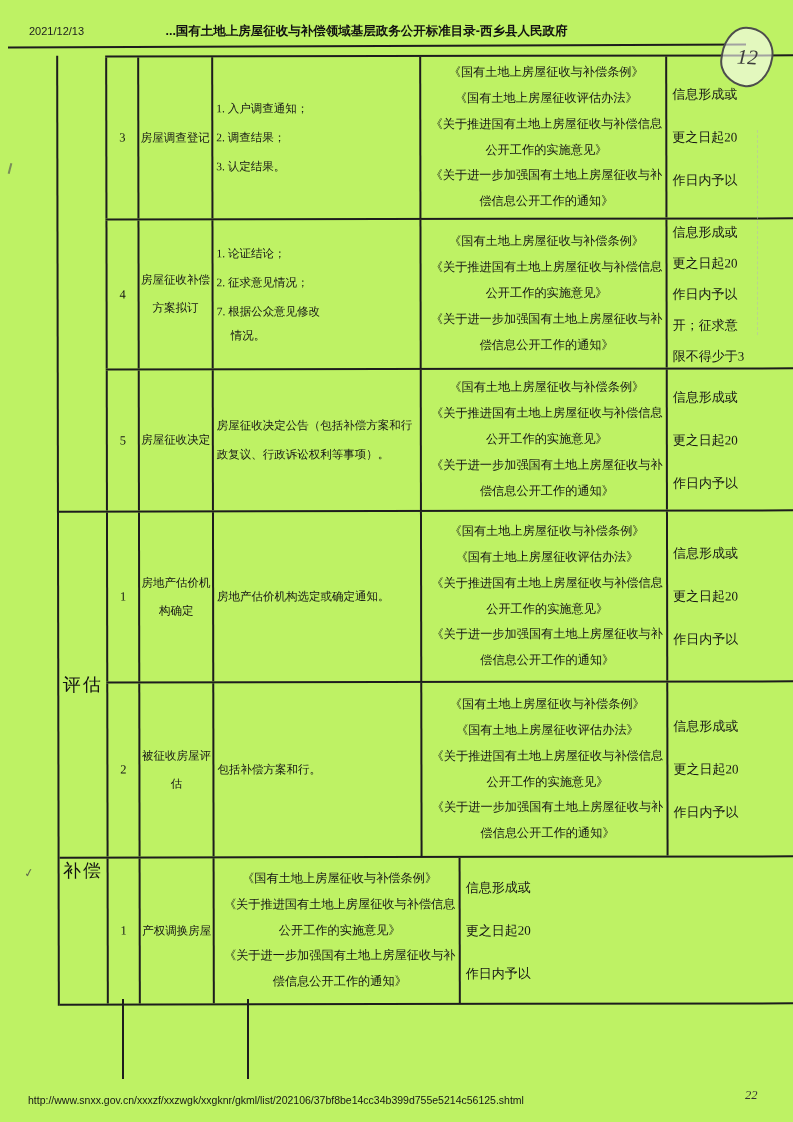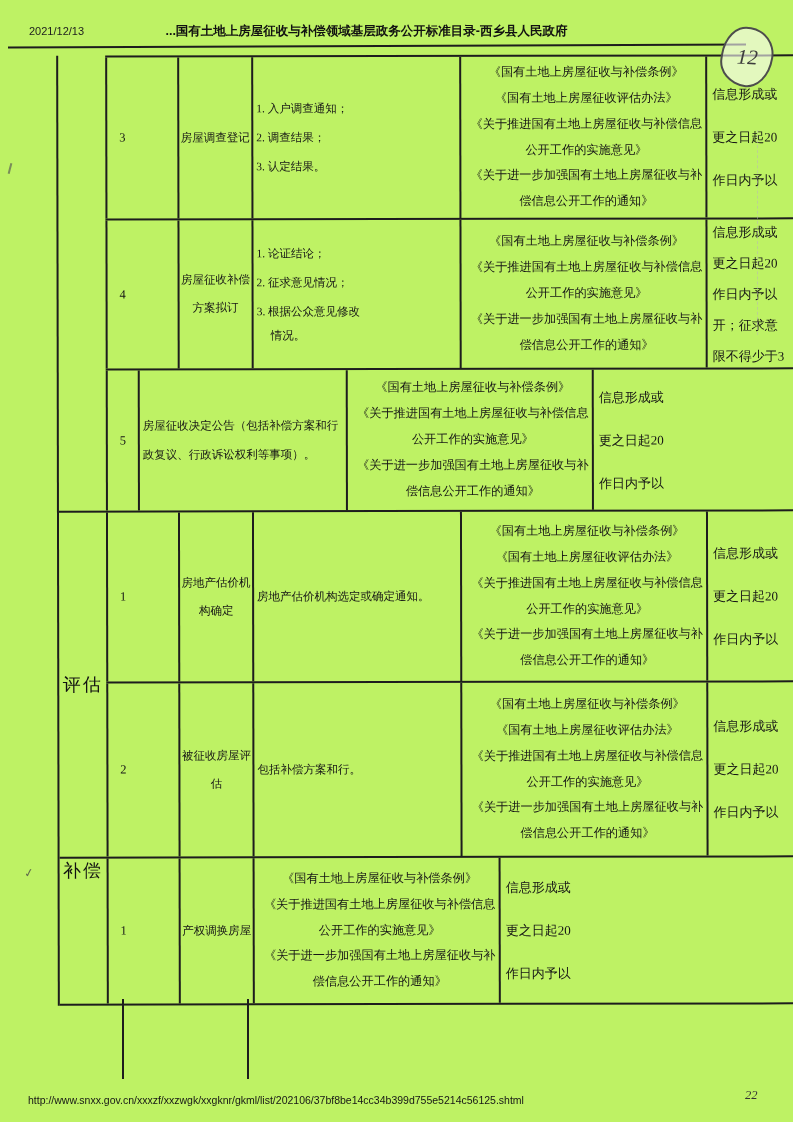--- a/index.html
+++ b/index.html
@@ -26,21 +26,21 @@
   .cat.top{align-items:flex-start;padding-top:0;}
   .rows{flex:1;display:flex;flex-direction:column;min-width:0;}
   .rows.bt{border-top:2px solid #1d1d1d;}
   .row{display:flex;border-bottom:2px solid #1d1d1d;box-sizing:border-box;min-width:0;}
   .row:last-child{border-bottom:none;}
   .h163{height:163px}.h150{height:150px}.h140{height:140px}
   .h171{height:171px}.h173{height:173px}.h145{height:145px}
   .cell{border-left:2px solid #1d1d1d;box-sizing:border-box;}
   .c-num{width:32px;flex:none;display:flex;align-items:center;justify-content:center;font-size:12.5px;}
   .c-name{width:74px;flex:none;display:flex;align-items:center;justify-content:center;
-          text-align:center;font-size:11.5px;line-height:2.4;padding:0 1px;margin-left:40px;}
+          text-align:center;font-size:11.5px;line-height:2.4;padding:0 1px;}
   .c-content{width:208px;flex:none;display:flex;flex-direction:column;justify-content:center;
              font-size:11.5px;padding-left:3px;}
   .c-content div{margin:7px 0;}
   .c-content div.indent{padding-left:14px;margin-top:2px;}
   .c-law{width:246px;flex:none;display:flex;flex-direction:column;justify-content:center;
          font-size:12.2px;padding:4px 1px 4px 7px;text-align:center;}
   .c-law div{line-height:2.12;}
   .c-dl{flex:1;min-width:0;display:flex;flex-direction:column;justify-content:center;
         font-size:13px;padding-left:5px;overflow:hidden;}
   .c-dl div{line-height:43px;white-space:nowrap;}
@@ -98,39 +98,40 @@
             <div>作日内予以</div>
           </div>
         </div>
 
         <div class="row h150">
           <div class="cell c-num">4</div>
           <div class="cell c-name">房屋征收补偿方案拟订</div>
           <div class="cell c-content">
             <div>1. 论证结论；</div>
             <div>2. 征求意见情况；</div>
-            <div>3. 根据公众意见修改</div>
+            <div>7. 根据公众意见修改</div>
             <div class="indent">情况。</div>
           </div>
           <div class="cell c-law">
             <div>《国有土地上房屋征收与补偿条例》</div>
             <div>《关于推进国有土地上房屋征收与补偿信息公开工作的实施意见》</div>
             <div>《关于进一步加强国有土地上房屋征收与补偿信息公开工作的通知》</div>
           </div>
           <div class="cell c-dl tight">
             <div>信息形成或</div>
             <div>更之日起20</div>
             <div>作日内予以</div>
             <div>开；征求意</div>
             <div>限不得少于3</div>
           </div>
         </div>
 
         <div class="row h140">
           <div class="cell c-num">5</div>
+          <div class="cell c-name">房屋征收决定</div>
           <div class="cell c-content">
             <div>房屋征收决定公告（包括补偿方案和行</div>
             <div>政复议、行政诉讼权利等事项）。</div>
           </div>
           <div class="cell c-law">
             <div>《国有土地上房屋征收与补偿条例》</div>
             <div>《关于推进国有土地上房屋征收与补偿信息公开工作的实施意见》</div>
             <div>《关于进一步加强国有土地上房屋征收与补偿信息公开工作的通知》</div>
           </div>
           <div class="cell c-dl">

